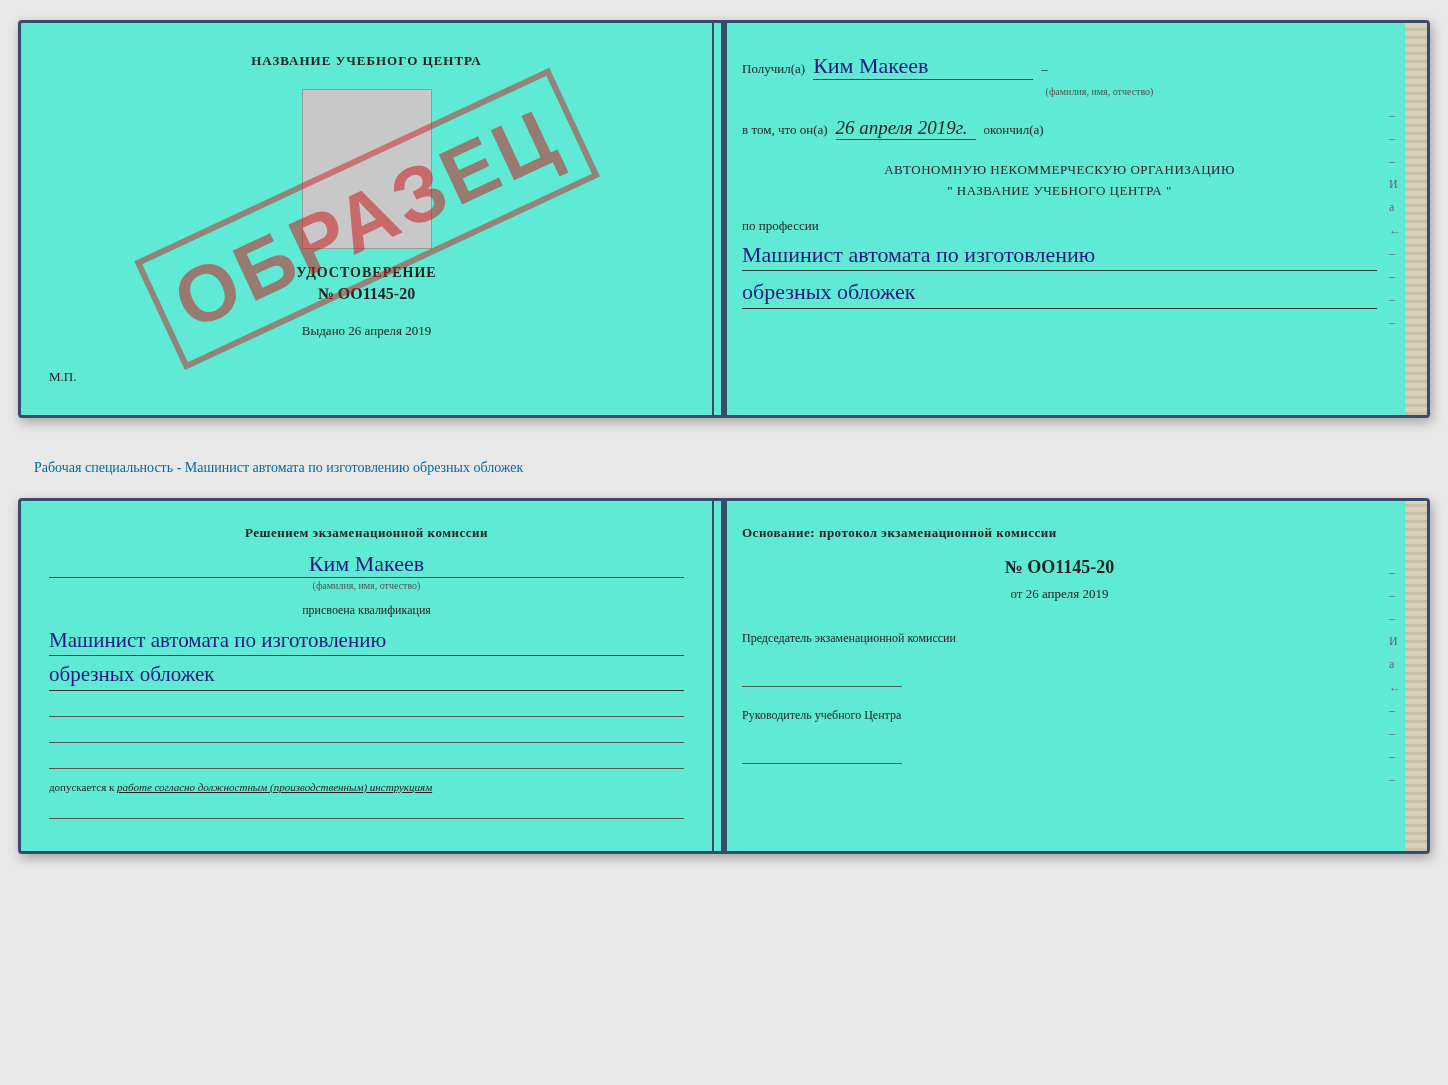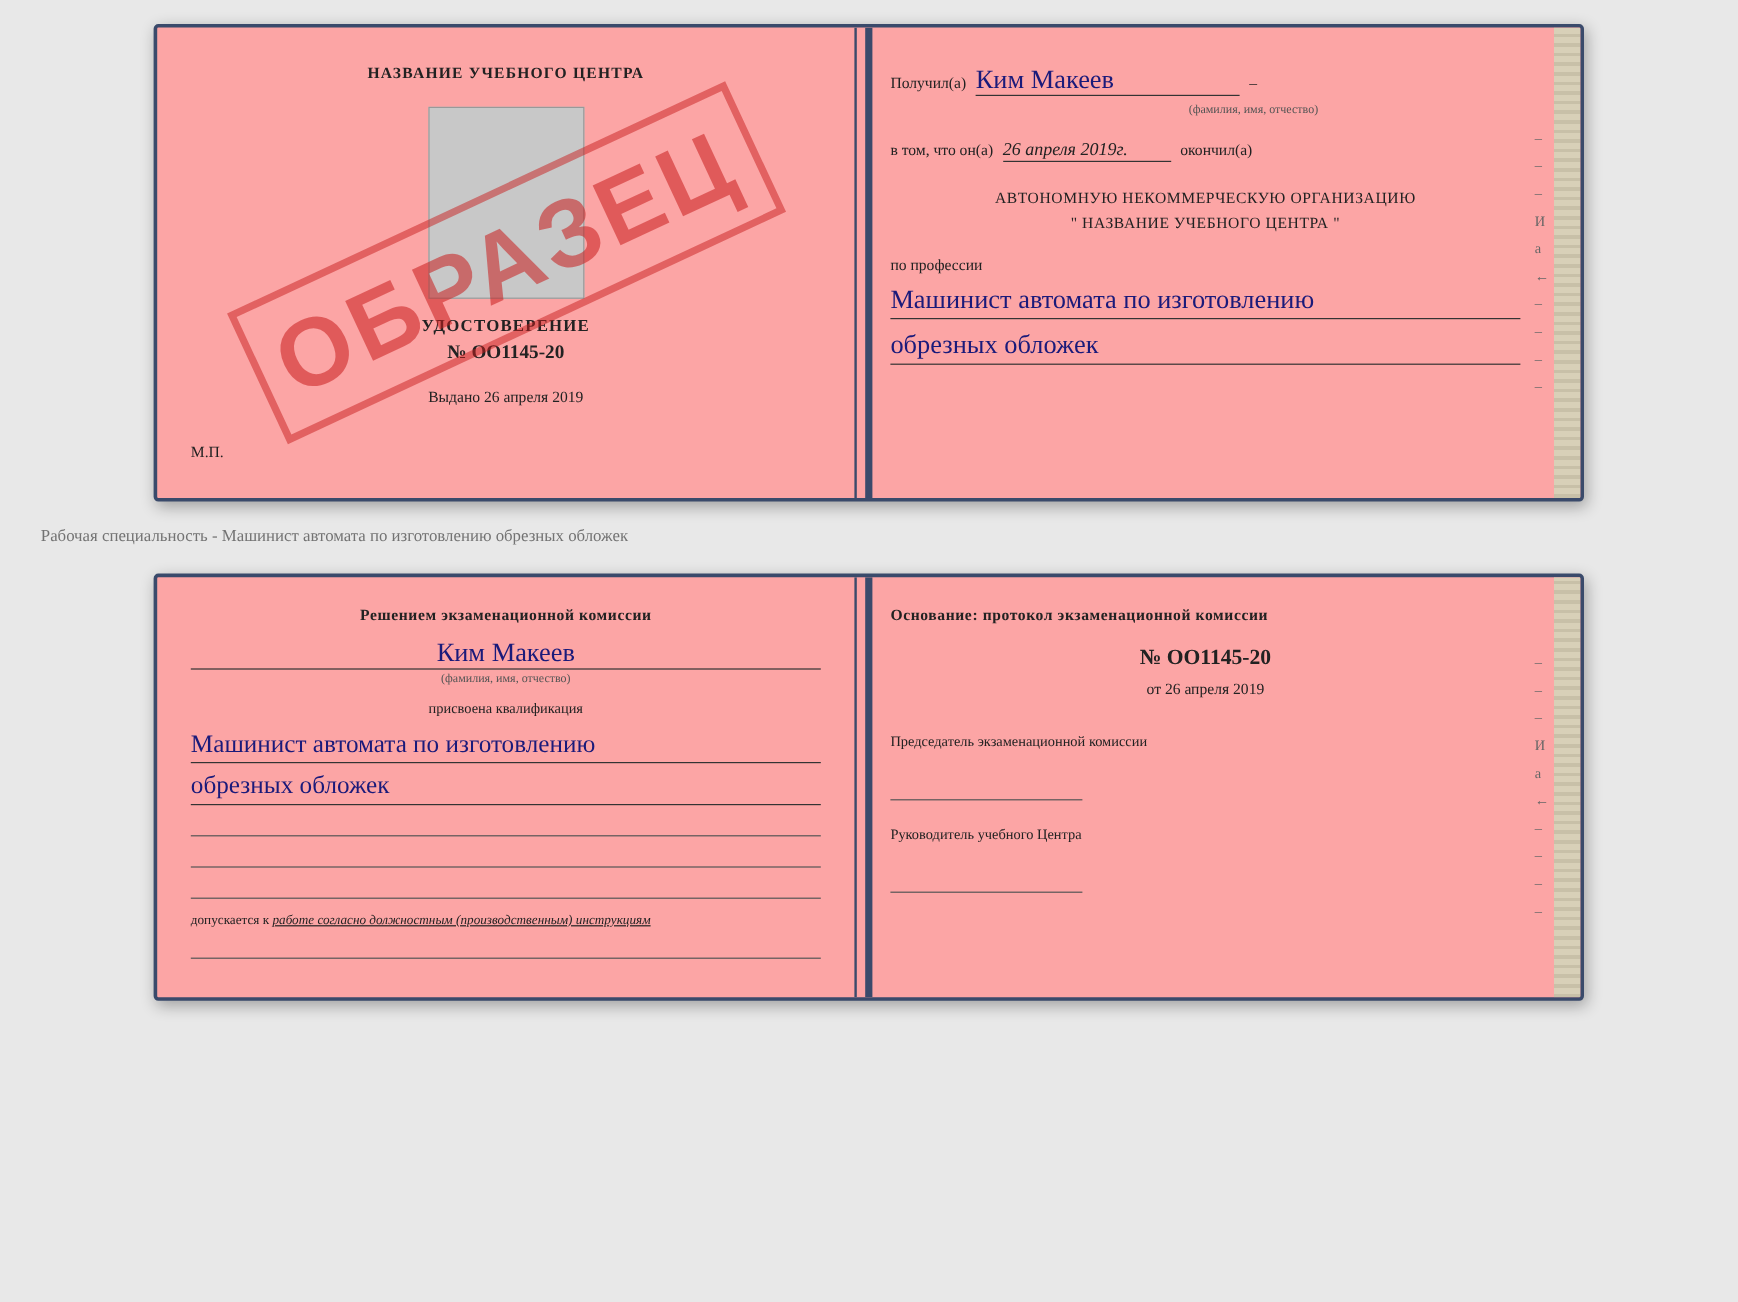--- a/index.html
+++ b/index.html
@@ -11,22 +11,22 @@
       display: flex;
       flex-direction: column;
       align-items: center;
       padding: 20px;
       gap: 18px;
     }
 
     
     .document-pair {
       display: flex;
-      width: 1192px;
-      background: #fca5a5;
+      width: 1412px;
+      background: #5eead4;
       border: 3px solid #3a4a6b;
       border-radius: 4px;
       overflow: hidden;
       position: relative;
       box-shadow: 2px 4px 12px rgba(0,0,0,0.3);
     }
 
     .doc-left, .doc-right {
       flex: 1;
       padding: 30px 28px;
@@ -176,21 +176,21 @@
       gap: 8px;
       margin-bottom: 20px;
       font-size: 13px;
       color: #222;
     }
 
     .date-value {
       font-style: italic;
       border-bottom: 1px solid #333;
       min-width: 140px;
-      font-size: 15px;
+      font-size: 19px;
     }
 
     .org-block {
       font-size: 13px;
       text-align: center;
       line-height: 1.6;
       color: #222;
       margin-bottom: 16px;
       font-weight: normal;
       letter-spacing: 0.5px;
@@ -208,22 +208,23 @@
       color: #1a1a7a;
       border-bottom: 1px solid #333;
       margin-bottom: 6px;
       line-height: 1.4;
     }
 
     
     .separator-label {
       width: 1380px;
       font-size: 14px;
-      color: #737373;
+      color: #0369a1;
       padding: 4px 0;
+      margin-top: 20px;
     }
 
     
     .bottom-left {
       padding: 24px 28px;
     }
 
     .bottom-right {
       padding: 24px 28px;
       padding-right: 50px;

